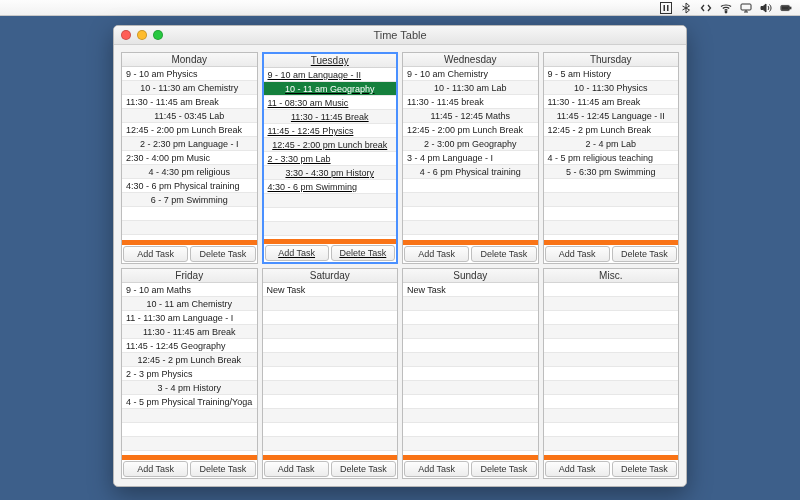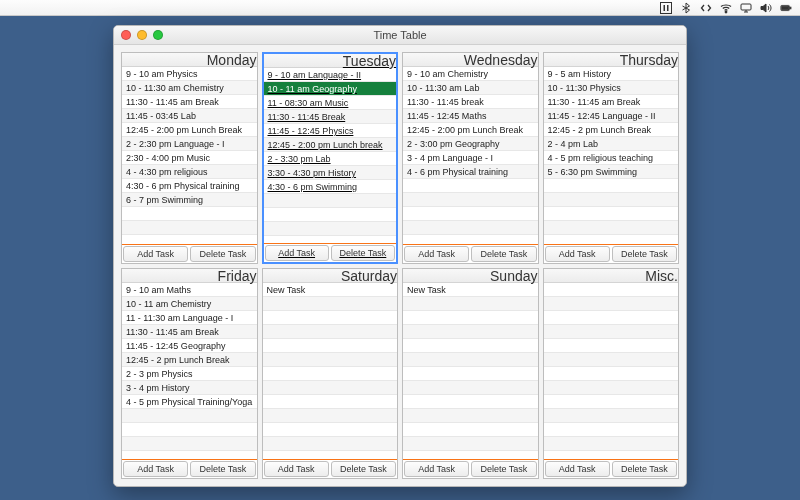--- a/index.html
+++ b/index.html
@@ -65,22 +65,22 @@
     flex-direction: column;
     overflow: hidden;
   }
   .daycol.selected {
     border: 2px solid #4a90ff;
     text-decoration: underline;
   }
   .day-header {
     height: 14px;
     line-height: 14px;
-    text-align: right;
-    font-size: 14px;
+    text-align: center;
+    font-size: 10px;
     color: #333;
     background: linear-gradient(#f8f8f8,#ececec);
     border-bottom: 1px solid #d4d4d4;
   }
   .task-list {
     flex:1;
     overflow: hidden;
     display:flex;
     flex-direction:column;
   }
@@ -88,25 +88,25 @@
     height: 14px;
     line-height: 14px;
     font-size: 9px;
     padding: 0 4px;
     color: #222;
     border-bottom: 1px solid #e7e7e7;
     white-space: nowrap;
     overflow: hidden;
     text-overflow: ellipsis;
   }
-  .task-row.alt { background:#f5f5f5; }
+  .task-row.alt { background:#f5f5f5;text-align:center; }
   .task-row.sel { background:#15803d; color:#fff; }
   .day-footer {
     display:flex;
-    border-top:1px solid #f97316;
+    border-top:5px solid #f97316;
   }
   .ft-btn {
     flex:1;
     height:16px;
     line-height:14px;
     font-size:9px;
     text-align:center;
     background: linear-gradient(#fdfdfd,#ededed);
     border:1px solid #bfbfbf;
     border-radius:3px;

